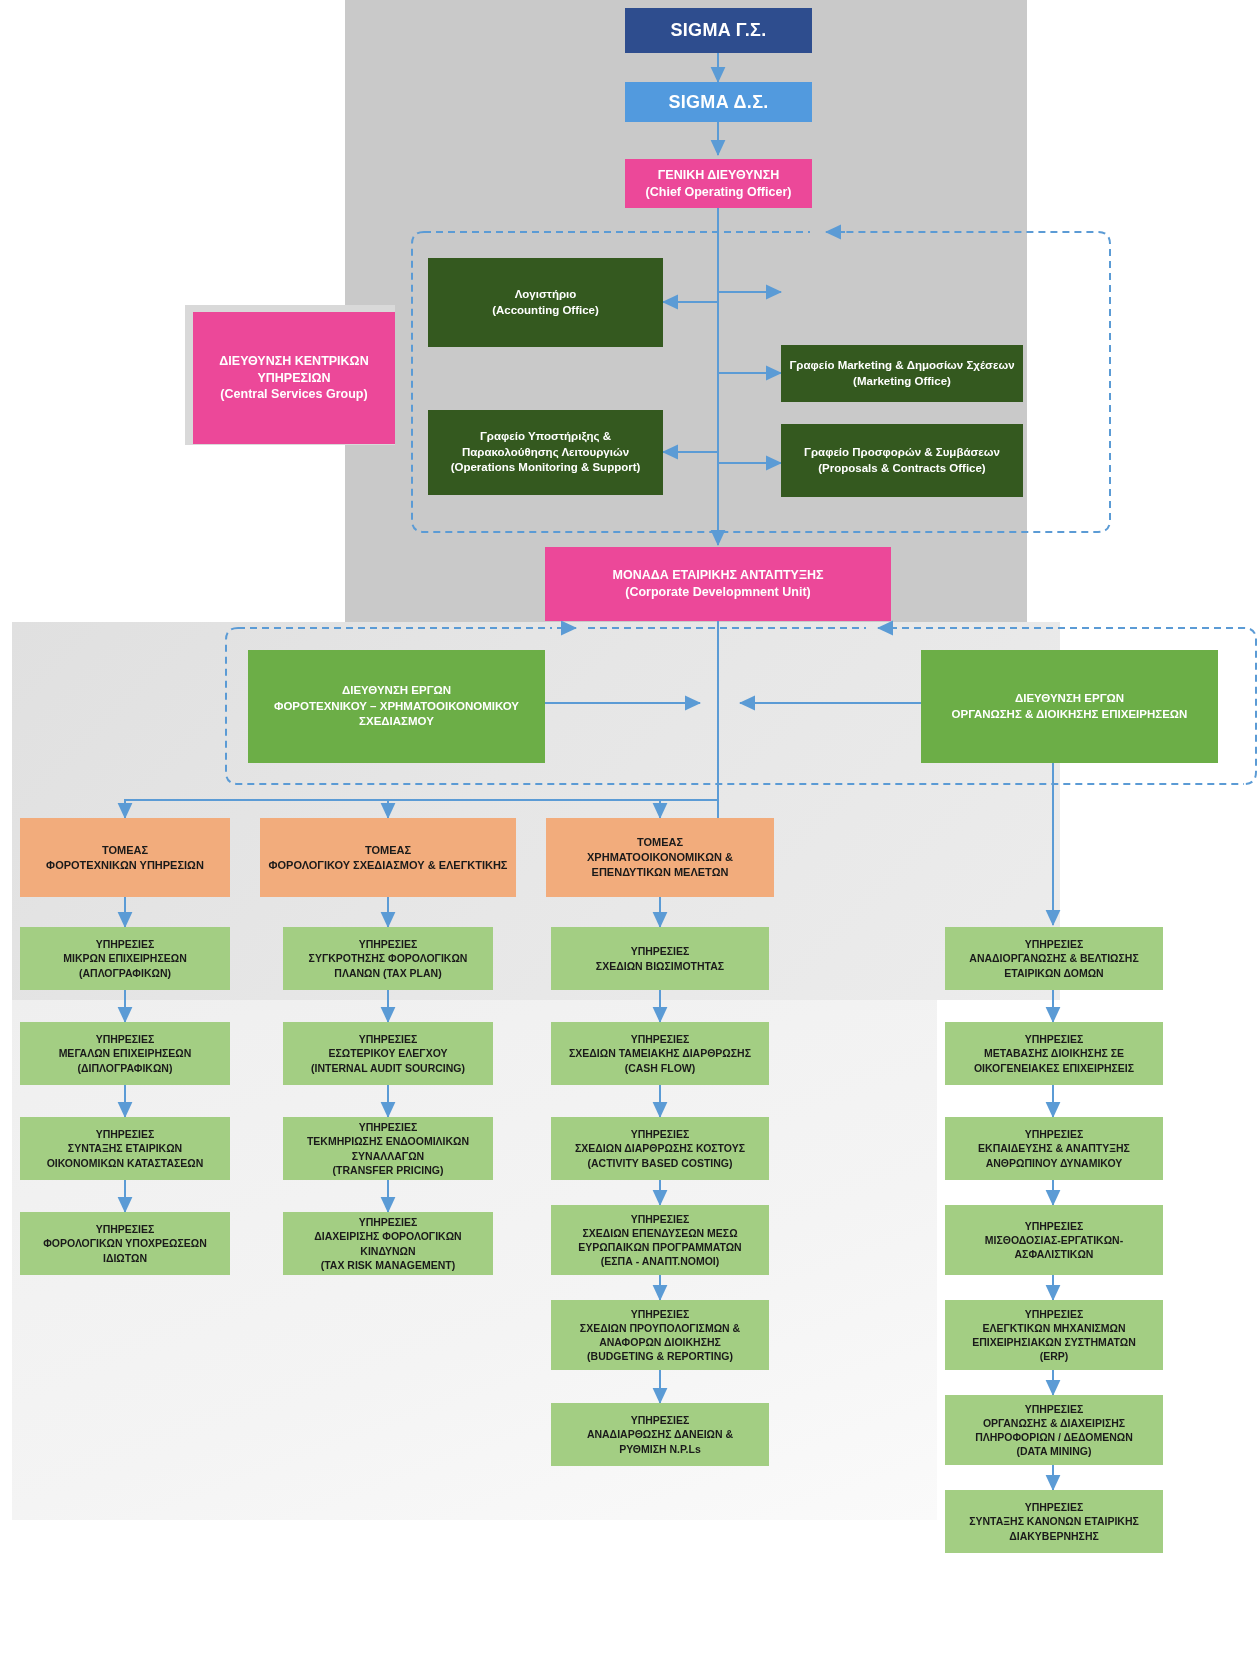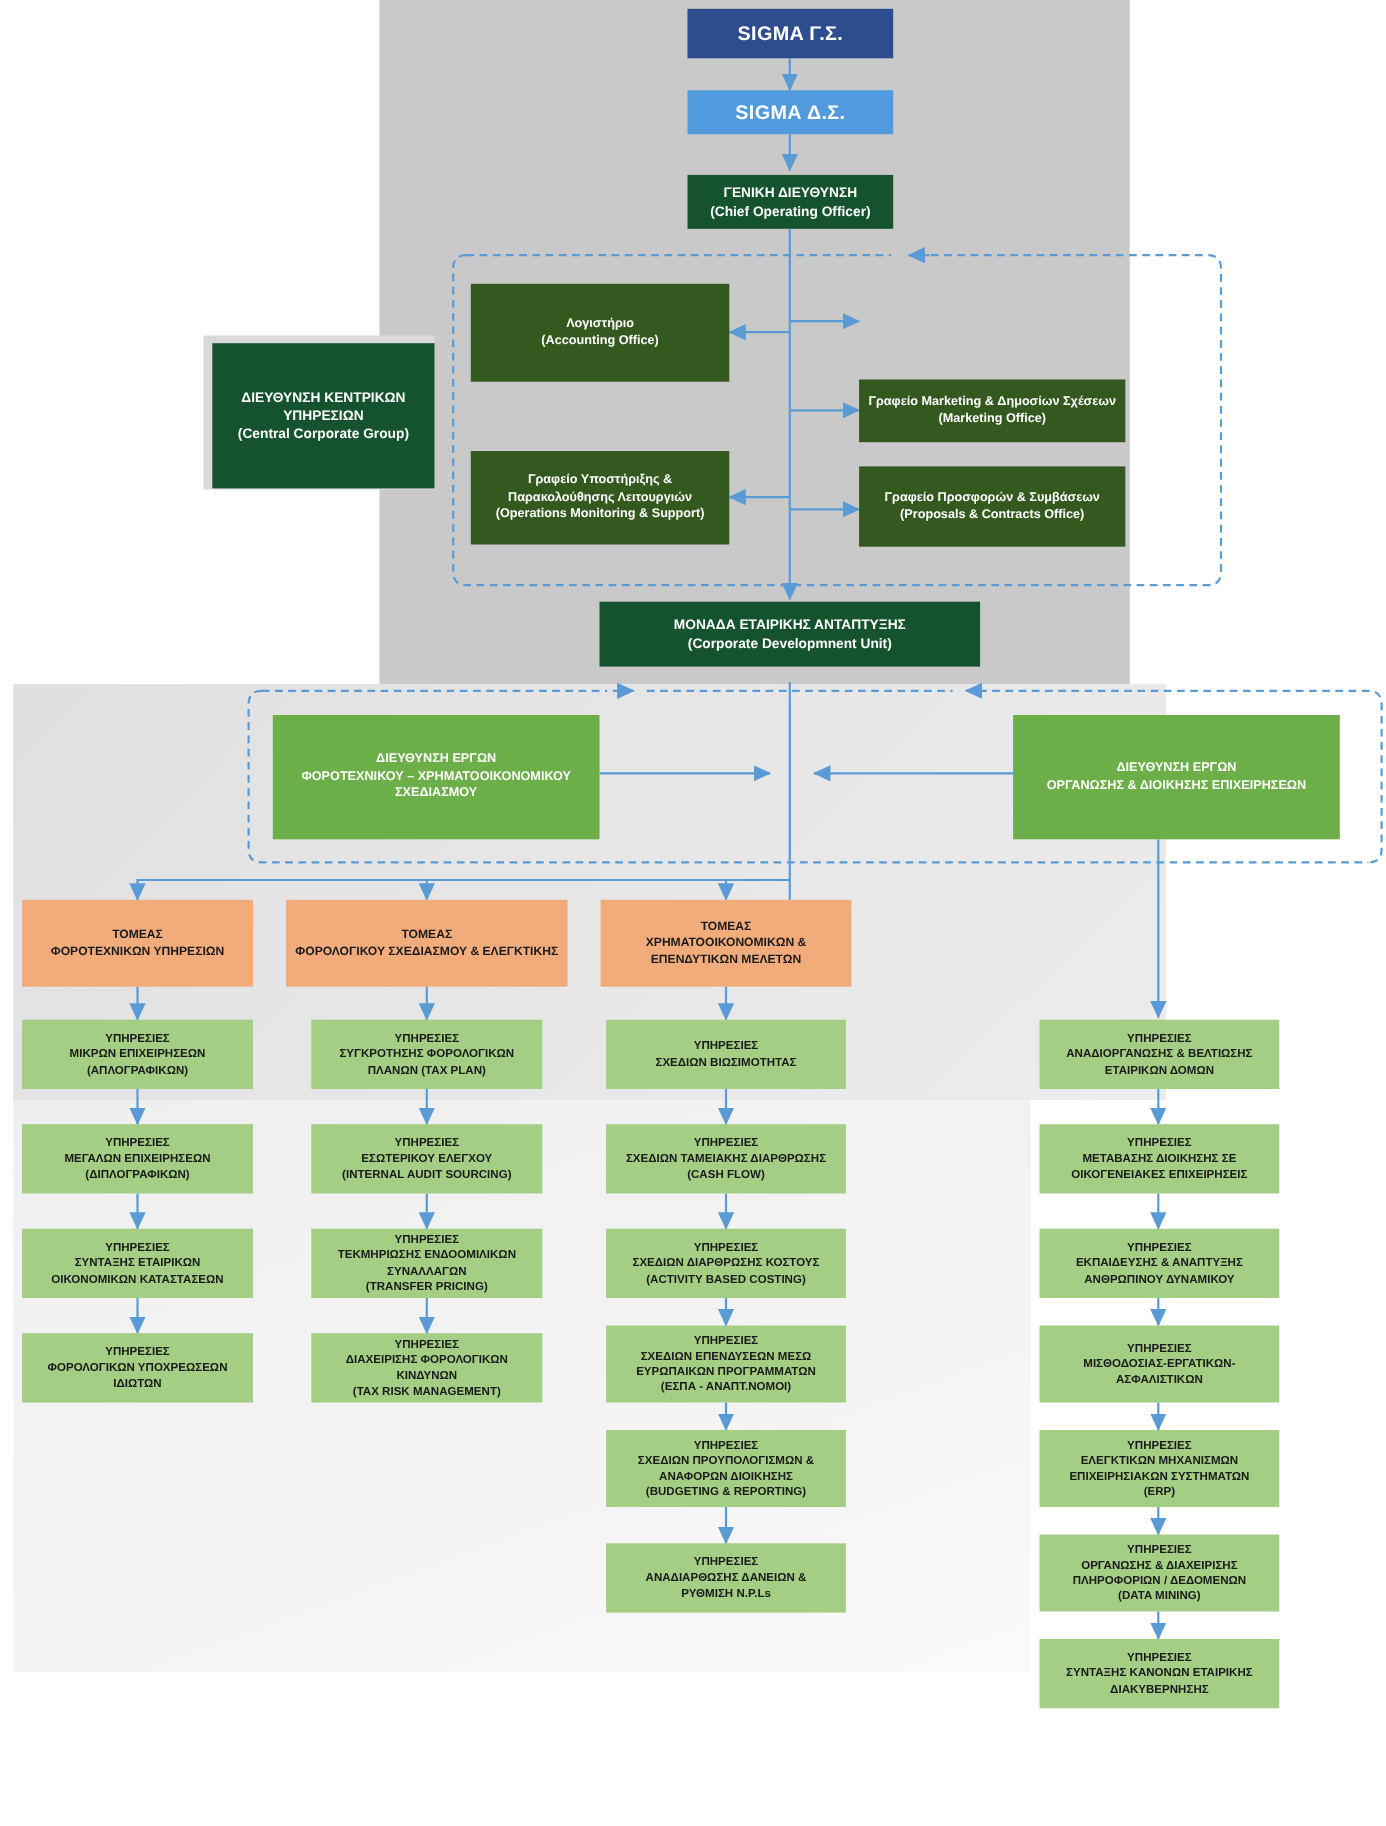--- a/index.html
+++ b/index.html
@@ -30,21 +30,21 @@
     text-align: center;
     color: #ffffff;
     font-weight: bold;
     line-height: 1.35;
     padding: 0 8px;
   }
   .node span { display:block; width:100%; white-space: pre-line; }
 
   .n-navy   { background:#2e4d8e; font-size:18px; letter-spacing:.3px; }
   .n-blue   { background:#529ade; font-size:18px; letter-spacing:.3px; }
-  .n-red    { background:#14532d; font-size:12.5px; }
+  .n-red    { background:#ec4899; font-size:12.5px; }
   .n-green-d{ background:#34591f; font-size:11.5px; }
   .n-green-m{ background:#6cae47; font-size:11.5px; }
   .n-orange { background:#f2ac7c; color:#1a1a1a; font-size:11px; }
   .n-green-l{ background:#a3ce83; color:#1a1a1a; font-size:10.5px; }
 </style>
 </head>
 <body>
 
 <div id="canvas">
 
@@ -135,21 +135,21 @@
   </div>
 
   <div class="node n-red" style="left:625px; top:159px; width:187px; height:49px;">
     <span>ΓΕΝΙΚΗ ΔΙΕΥΘΥΝΣΗ
 (Chief Operating Officer)</span>
   </div>
 
   <div class="node n-red" style="left:193px; top:312px; width:202px; height:132px;">
     <span>ΔΙΕΥΘΥΝΣΗ ΚΕΝΤΡΙΚΩΝ
 ΥΠΗΡΕΣΙΩΝ
-(Central Corporate Group)</span>
+(Central Services Group)</span>
   </div>
 
   <div class="node n-green-d" style="left:428px; top:410px; width:235px; height:85px;">
     <span>Γραφείο Υποστήριξης &amp;
 Παρακολούθησης Λειτουργιών
 (Operations Monitoring &amp; Support)</span>
   </div>
 
   <div class="node n-green-d" style="left:428px; top:258px; width:235px; height:89px;">
     <span>Λογιστήριο
@@ -160,21 +160,21 @@
   <div class="node n-green-d" style="left:781px; top:424px; width:242px; height:73px;">
     <span>Γραφείο Προσφορών &amp; Συμβάσεων
 (Proposals &amp; Contracts Office)</span>
   </div>
 
   <div class="node n-green-d" style="left:781px; top:345px; width:242px; height:57px;">
     <span>Γραφείο Marketing &amp; Δημοσίων Σχέσεων
 (Marketing Office)</span>
   </div>
 
-  <div class="node n-red" style="left:545px; top:547px; width:346px; height:59px;">
+  <div class="node n-red" style="left:545px; top:547px; width:346px; height:74px;">
     <span>ΜΟΝΑΔΑ ΕΤΑΙΡΙΚΗΣ ΑΝΤΑΠΤΥΞΗΣ
 (Corporate Developmnent Unit)</span>
   </div>
 
   <div class="node n-green-m" style="left:248px; top:650px; width:297px; height:113px;">
     <span>ΔΙΕΥΘΥΝΣΗ ΕΡΓΩΝ
 ΦΟΡΟΤΕΧΝΙΚΟΥ – ΧΡΗΜΑΤΟΟΙΚΟΝΟΜΙΚΟΥ
 ΣΧΕΔΙΑΣΜΟΥ</span>
   </div>
 

